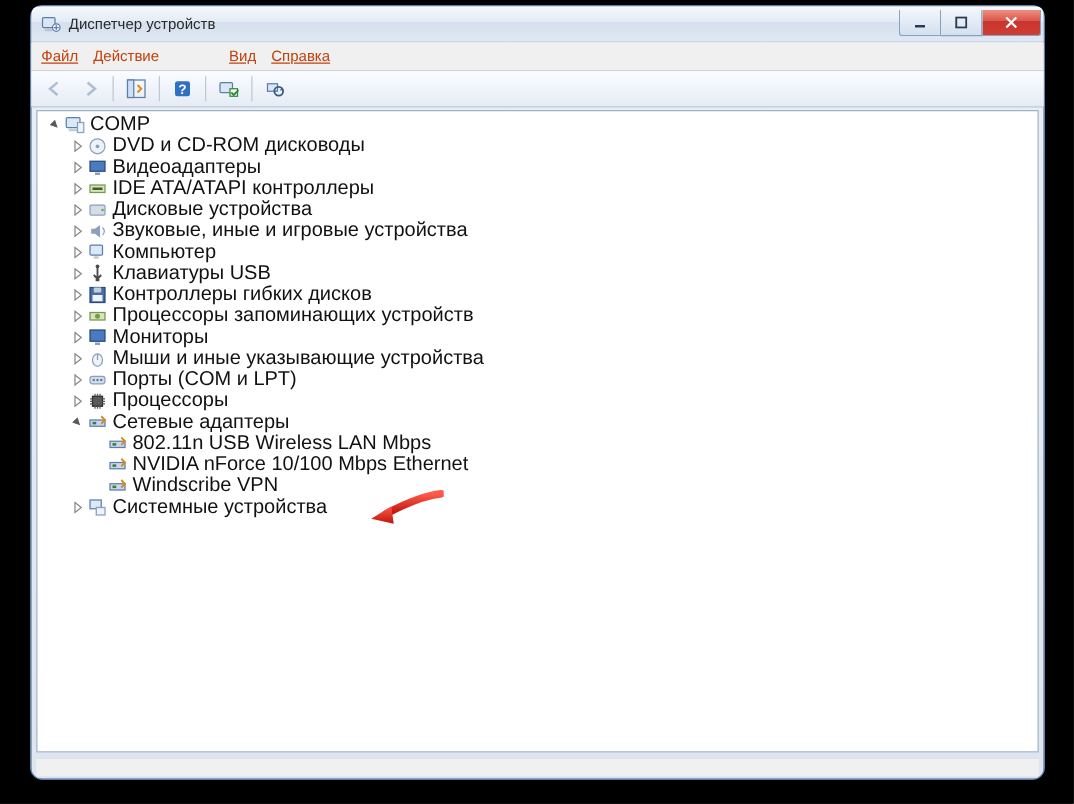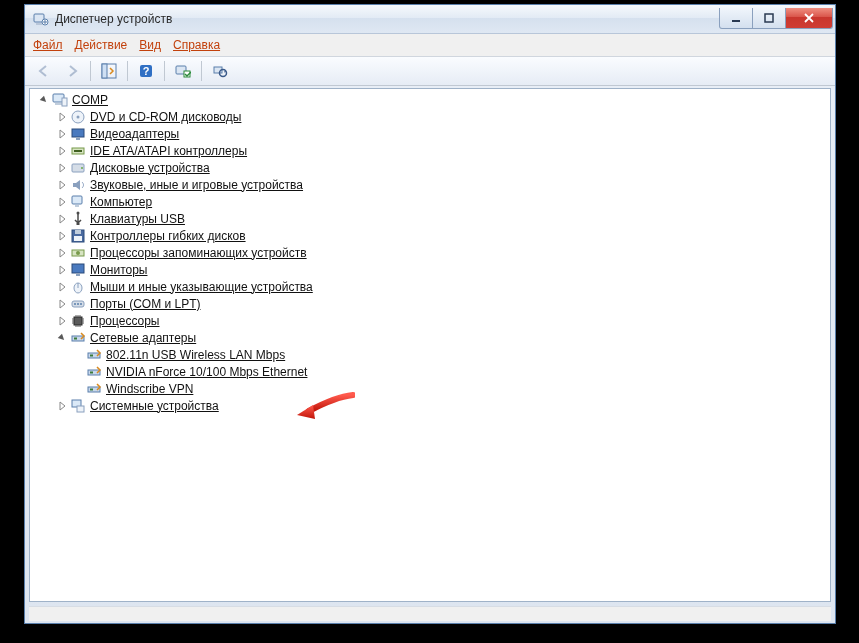--- a/index.html
+++ b/index.html
@@ -13,21 +13,21 @@
     overflow: hidden;
   }
   .window {
     position: absolute;
     left: 24px;
     top: 4px;
     width: 810px;
     height: 618px;
     background: linear-gradient(to bottom, #e9eff7 0%, #dde5f0 100%);
     border: 1px solid #5a7fab;
-    border-radius: 0;
+    border-radius: 10px;
     box-shadow: 0 0 10px rgba(0,0,0,0.4);
     display: flex;
     flex-direction: column;
   }
   
   .titlebar {
     height: 28px;
     display: flex;
     align-items: center;
     padding: 0 2px 0 8px;
@@ -120,23 +120,22 @@
   
   .content {
     flex: 1;
     margin: 2px 4px 4px 4px;
     background: #fff;
     border: 1px solid #9fb2c8;
     overflow: auto;
     padding: 2px 0;
   }
   .tree {
-    font-size: 12px;
+    font-size: 16px;
     color: #111;
-    text-decoration: underline;
   }
   .node {
     display: flex;
     align-items: center;
     height: 17px;
     padding-left: 8px;
     white-space: nowrap;
   }
   .indent { display:inline-block; height:1px; }
   .expander {
@@ -202,21 +201,21 @@
         <svg width="12" height="10" viewBox="0 0 12 10">
             <path d="M2 1l8 8M10 1l-8 8" stroke="#fff" stroke-width="1.8"></path>
           </svg>
       </div>
     </div>
   </div>
 
   <div class="menubar">
     <span><u></u><span style="text-decoration:underline;text-decoration-skip-ink:none;text-underline-offset:1px;">Файл</span></span>
     <span><span style="text-underline-offset:1px;">Действие</span></span>
-    <span><span style="text-decoration:underline;text-underline-offset:1px;">Вид</span></span>
+    <span><span style="text-decoration:underline;text-underline-offset:1px;margin-left:44px;">Вид</span></span>
     <span><span style="text-decoration:underline;text-underline-offset:1px;">Справка</span></span>
   </div>
 
   <div class="toolbar">
     <div class="tbtn disabled">
       <svg width="16" height="14" viewBox="0 0 16 14">
           <path d="M10 2L4 7l6 5" fill="none" stroke="#3a5a8a" stroke-width="2"></path>
         </svg>
     </div>
     <div class="tbtn disabled">

